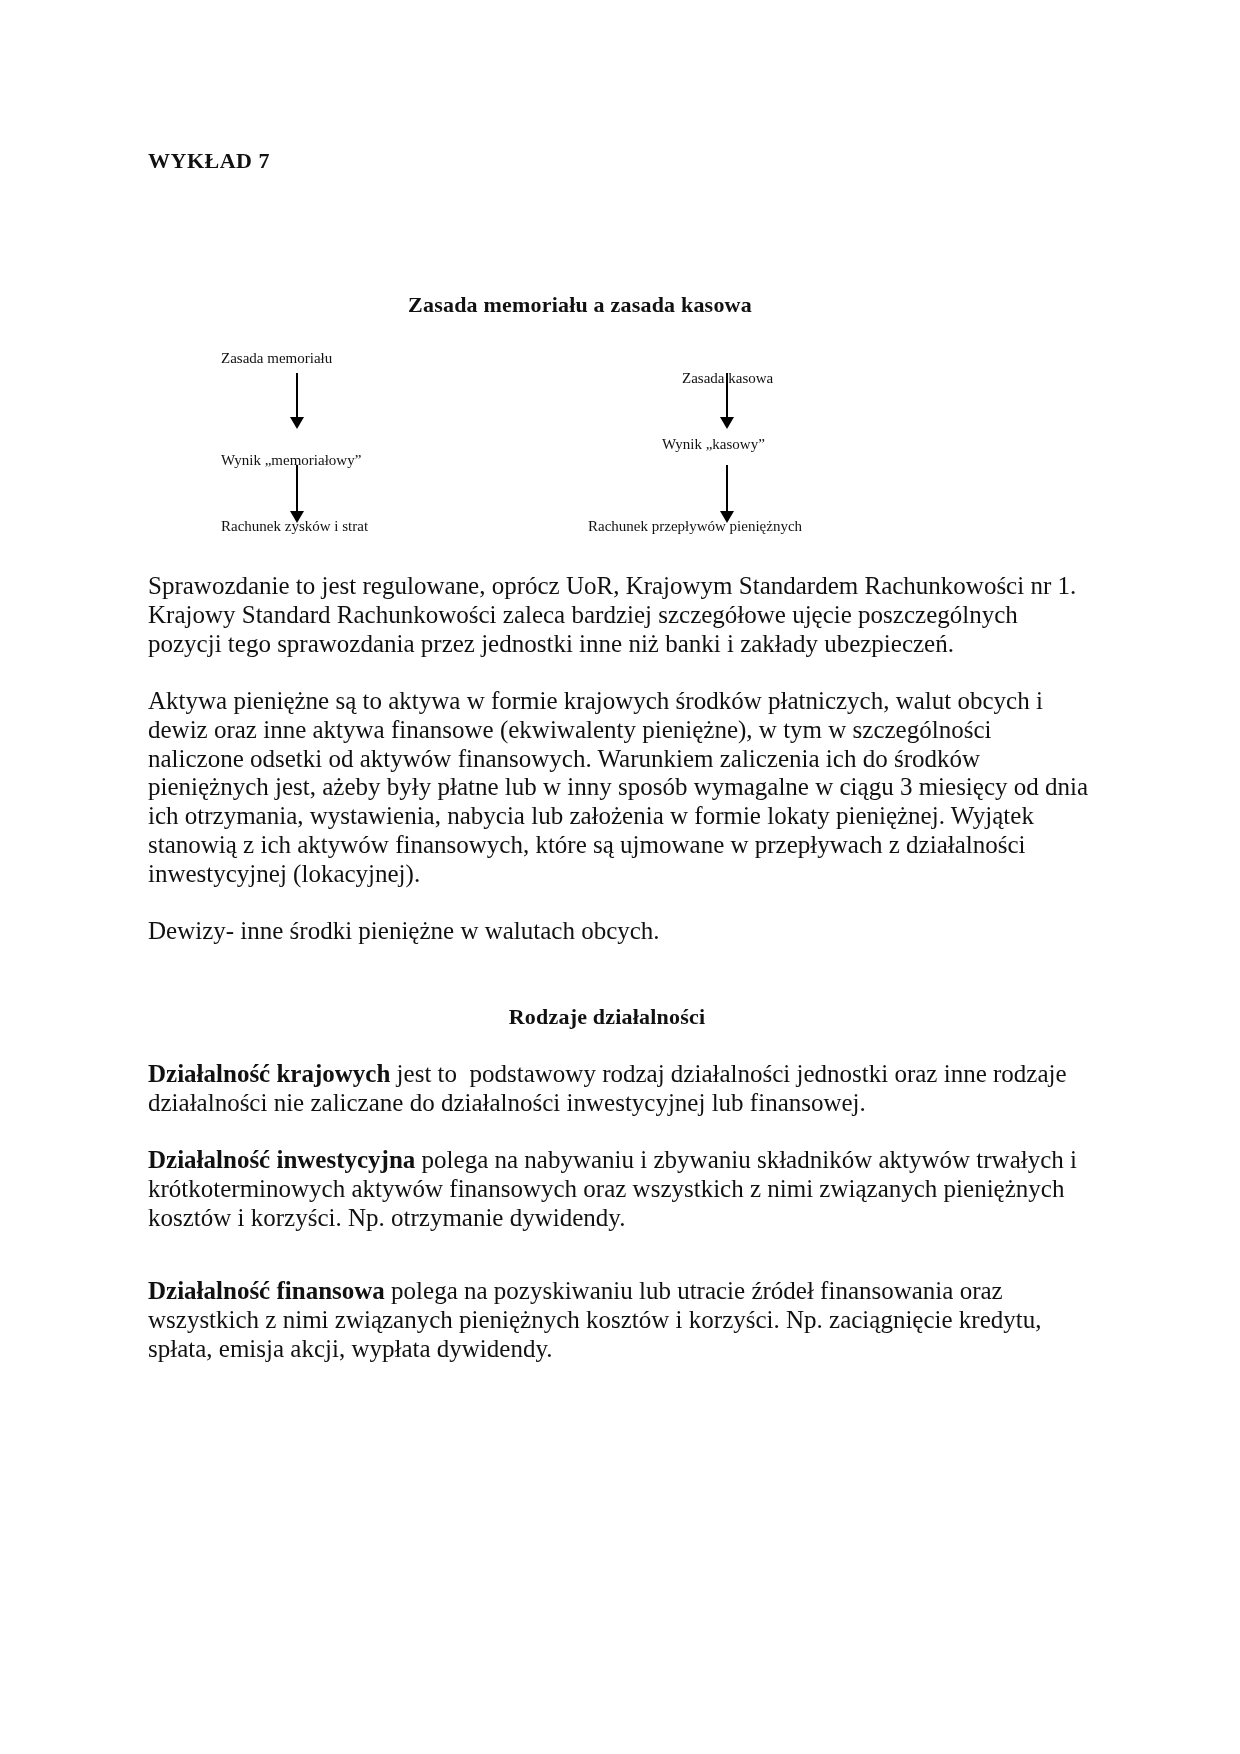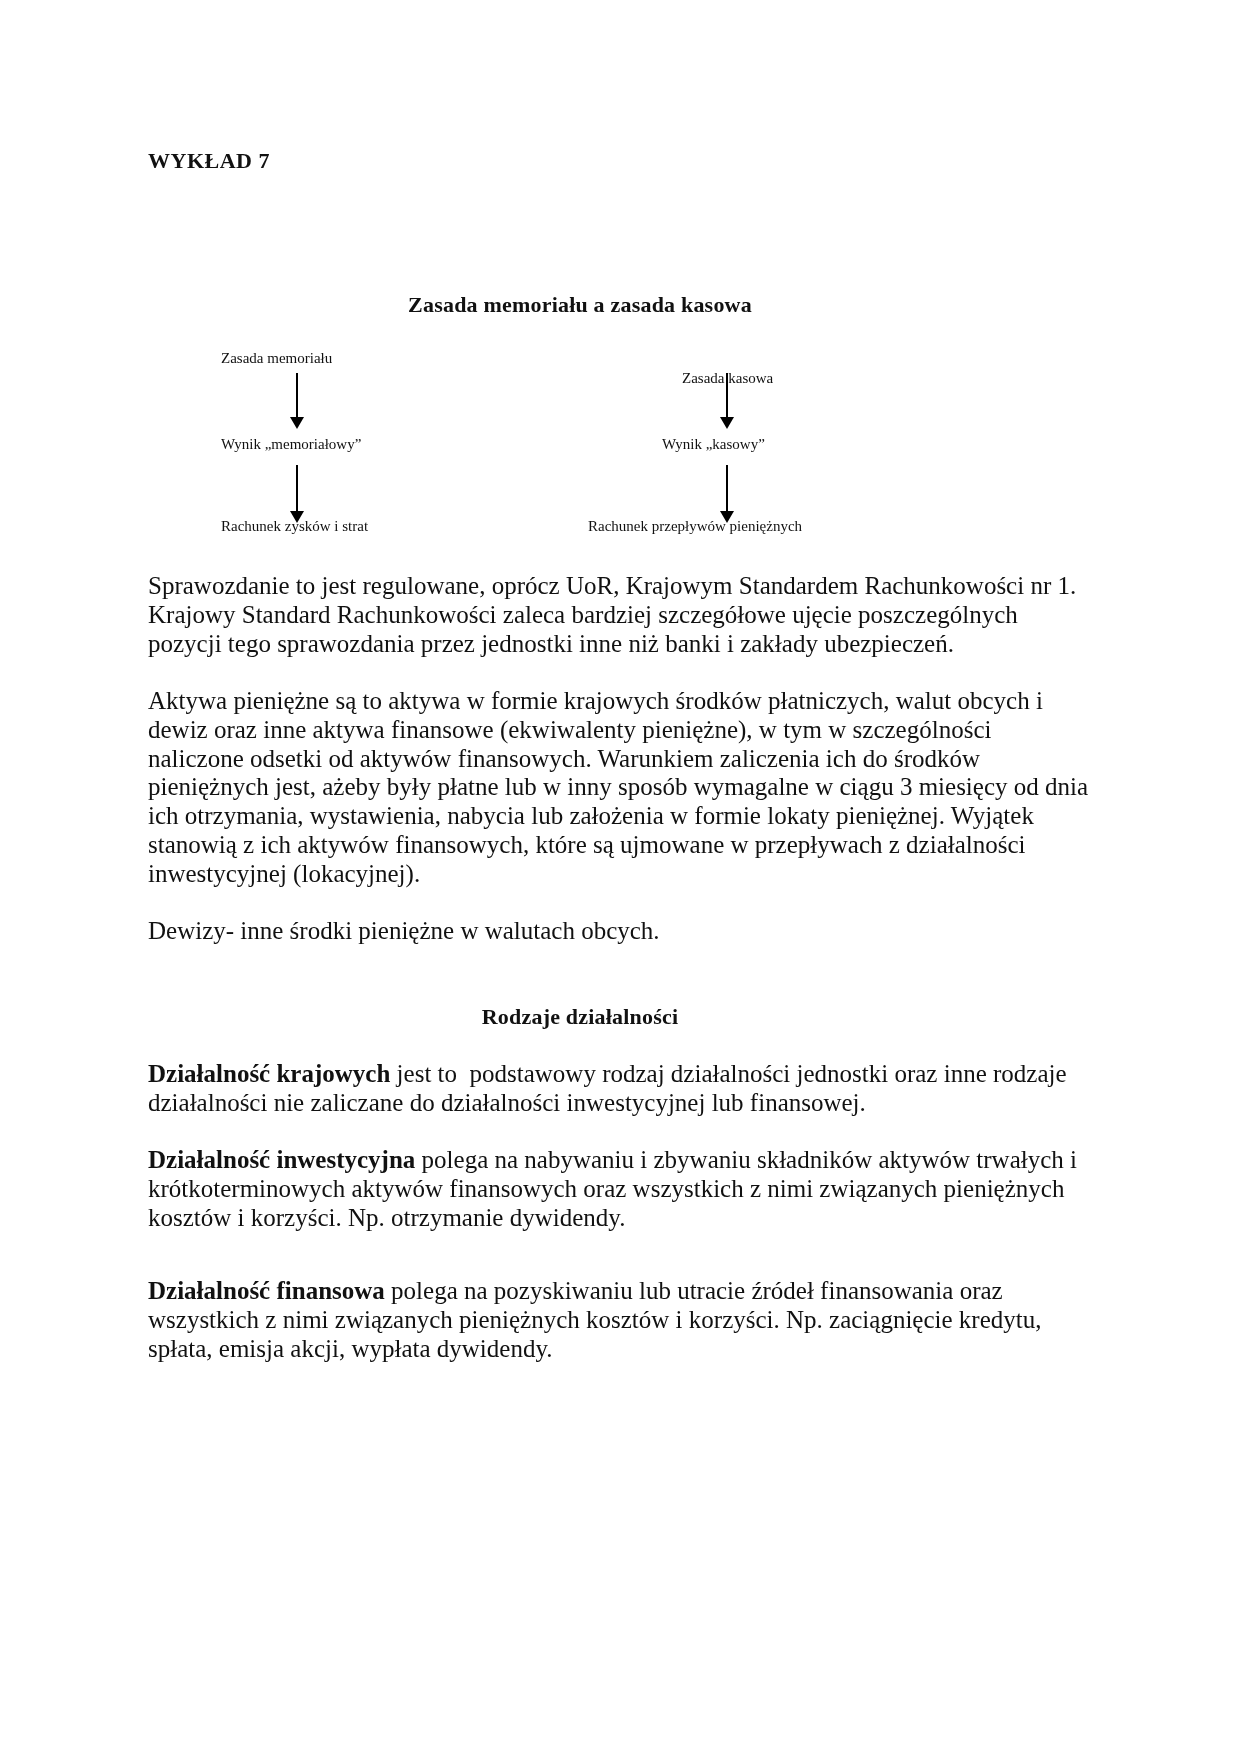--- a/index.html
+++ b/index.html
@@ -68,21 +68,21 @@
 
 <div class="page">
 
   <div class="abs doc-title">WYKŁAD 7</div>
 
   <div class="abs section-heading" style="top:292px;">Zasada memoriału a zasada kasowa</div>
 
   <div>
     <div class="abs diagram-text" style="left:221px; top:350px;">Zasada memoriału</div>
     <div class="arrow" style="left:296px; top:373px; height:54px;"></div>
-    <div class="abs diagram-text" style="left:221px; top:436px;">Wynik „memoriałowy”</div>
+    <div class="abs diagram-text" style="left:221px; top:452px;">Wynik „memoriałowy”</div>
     <div class="arrow" style="left:296px; top:465px; height:56px;"></div>
     <div class="abs diagram-text" style="left:221px; top:518px;">Rachunek zysków i strat</div>
 
     <div class="abs diagram-text" style="left:682px; top:350px;margin-top:20px;">Zasada kasowa</div>
     <div class="arrow" style="left:726px; top:373px; height:54px;"></div>
     <div class="abs diagram-text" style="left:662px; top:436px;">Wynik „kasowy”</div>
     <div class="arrow" style="left:726px; top:465px; height:56px;"></div>
     <div class="abs diagram-text" style="left:588px; top:518px;">Rachunek przepływów pieniężnych</div>
   </div>
 
@@ -99,21 +99,21 @@
     <span class="line">pieniężnych jest, ażeby były płatne lub w inny sposób wymagalne w ciągu 3 miesięcy od dnia</span>
     <span class="line">ich otrzymania, wystawienia, nabycia lub założenia w formie lokaty pieniężnej. Wyjątek</span>
     <span class="line">stanowią z ich aktywów finansowych, które są ujmowane w przepływach z działalności</span>
     <span class="line">inwestycyjnej (lokacyjnej).</span>
   </div>
 
   <div class="para" style="top:917px;">
     <span class="line">Dewizy- inne środki pieniężne w walutach obcych.</span>
   </div>
 
-  <div class="abs section-heading" style="top:1004px;">Rodzaje działalności</div>
+  <div class="abs section-heading" style="top:1004px;padding-left:27px;">Rodzaje działalności</div>
 
   <div class="para" style="top:1060px;">
     <span class="line"><b>Działalność krajowych</b><span style="white-space:pre;"> jest to  podstawowy rodzaj działalności jednostki oraz inne rodzaje</span></span>
     <span class="line">działalności nie zaliczane do działalności inwestycyjnej lub finansowej.</span>
   </div>
 
   <div class="para" style="top:1146px;">
     <span class="line"><b>Działalność inwestycyjna</b><span style="white-space:pre;"> polega na nabywaniu i zbywaniu składników aktywów trwałych i</span></span>
     <span class="line">krótkoterminowych aktywów finansowych oraz wszystkich z nimi związanych pieniężnych</span>
     <span class="line">kosztów i korzyści. Np. otrzymanie dywidendy.</span>

